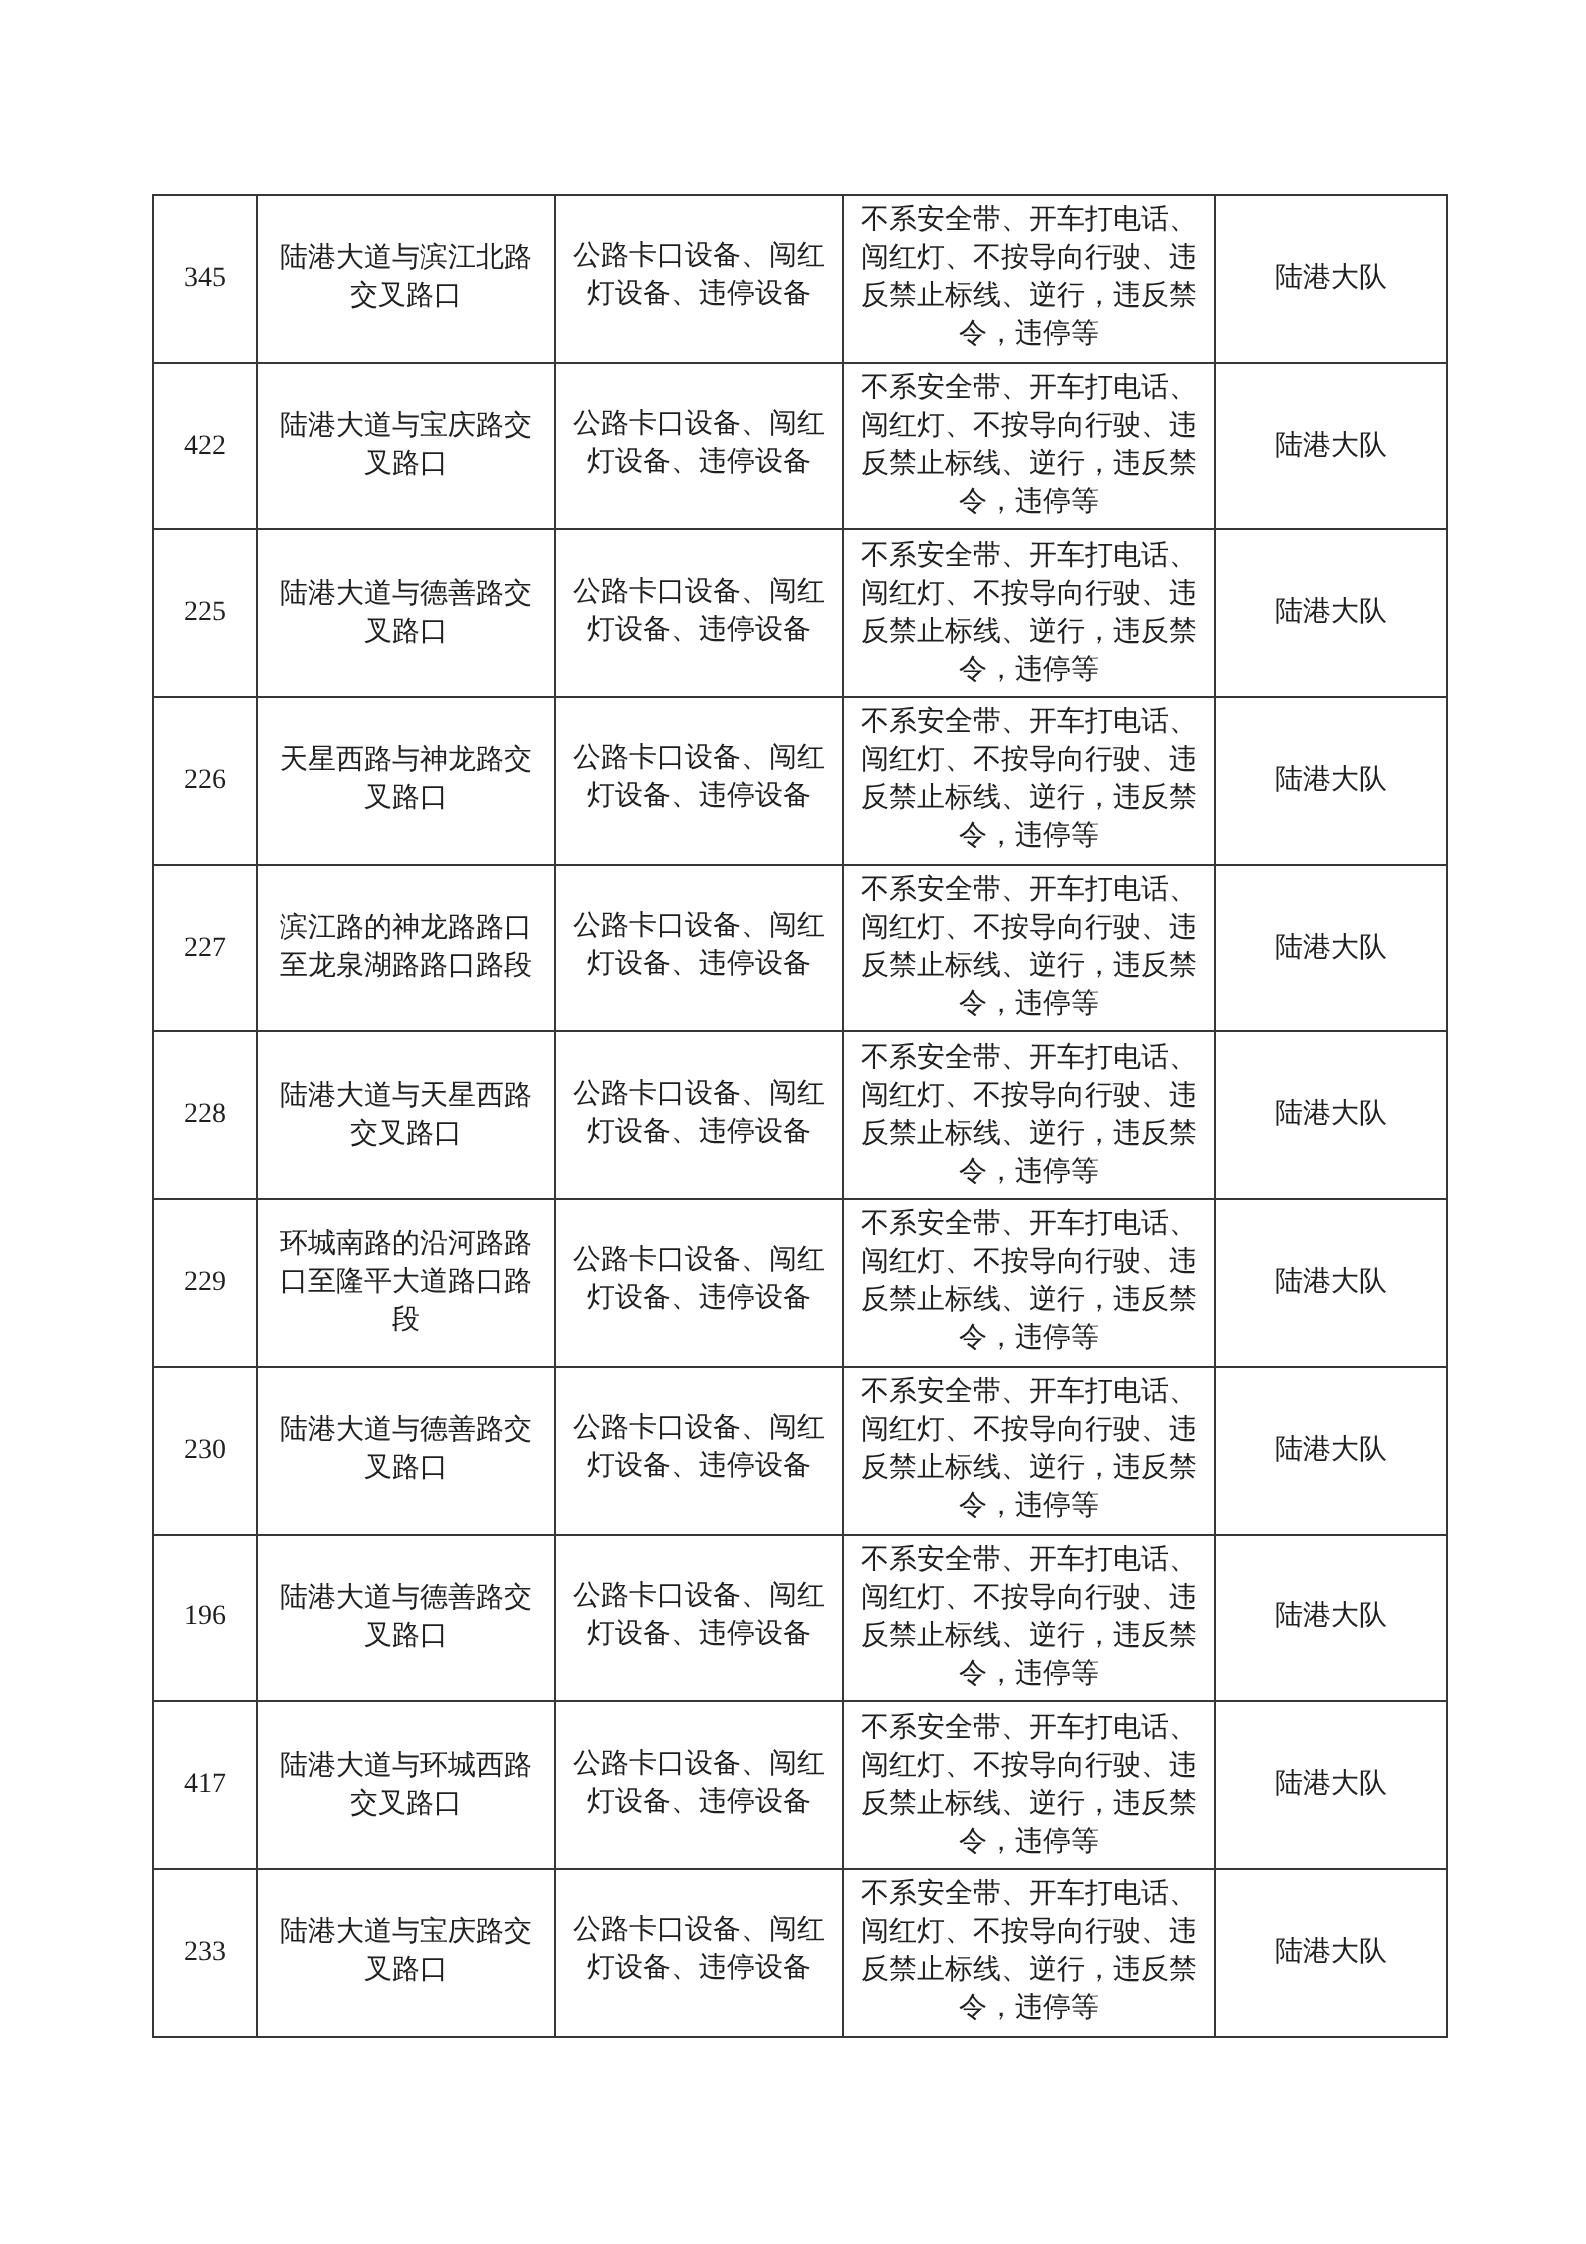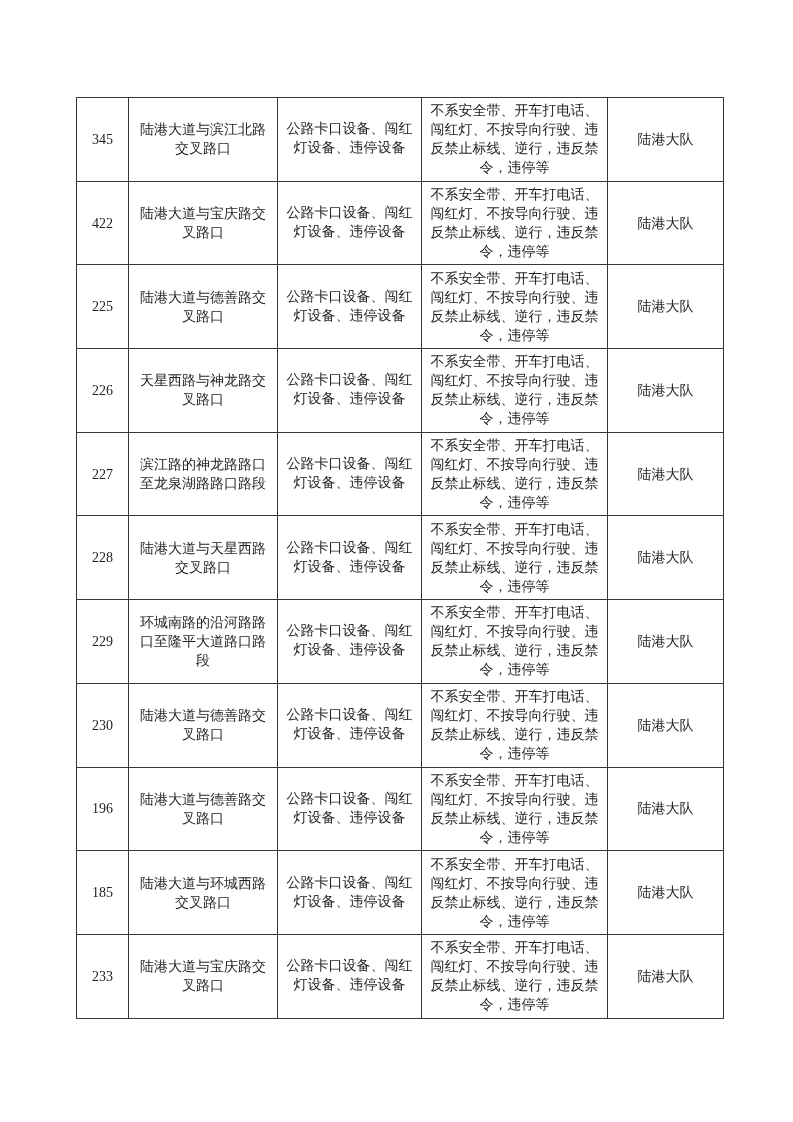--- a/index.html
+++ b/index.html
@@ -105,21 +105,21 @@
           <td class="col-unit">陆港大队</td>
         </tr>
         <tr>
           <td class="col-no">196</td>
           <td class="col-location">陆港大道与德善路交叉路口</td>
           <td class="col-equip">公路卡口设备、闯红灯设备、违停设备</td>
           <td class="col-viol">不系安全带、开车打电话、闯红灯、不按导向行驶、违反禁止标线、逆行，违反禁令，违停等</td>
           <td class="col-unit">陆港大队</td>
         </tr>
         <tr>
-          <td class="col-no">185</td>
+          <td class="col-no">417</td>
           <td class="col-location">陆港大道与环城西路交叉路口</td>
           <td class="col-equip">公路卡口设备、闯红灯设备、违停设备</td>
           <td class="col-viol">不系安全带、开车打电话、闯红灯、不按导向行驶、违反禁止标线、逆行，违反禁令，违停等</td>
           <td class="col-unit">陆港大队</td>
         </tr>
         <tr>
           <td class="col-no">233</td>
           <td class="col-location">陆港大道与宝庆路交叉路口</td>
           <td class="col-equip">公路卡口设备、闯红灯设备、违停设备</td>
           <td class="col-viol">不系安全带、开车打电话、闯红灯、不按导向行驶、违反禁止标线、逆行，违反禁令，违停等</td>

